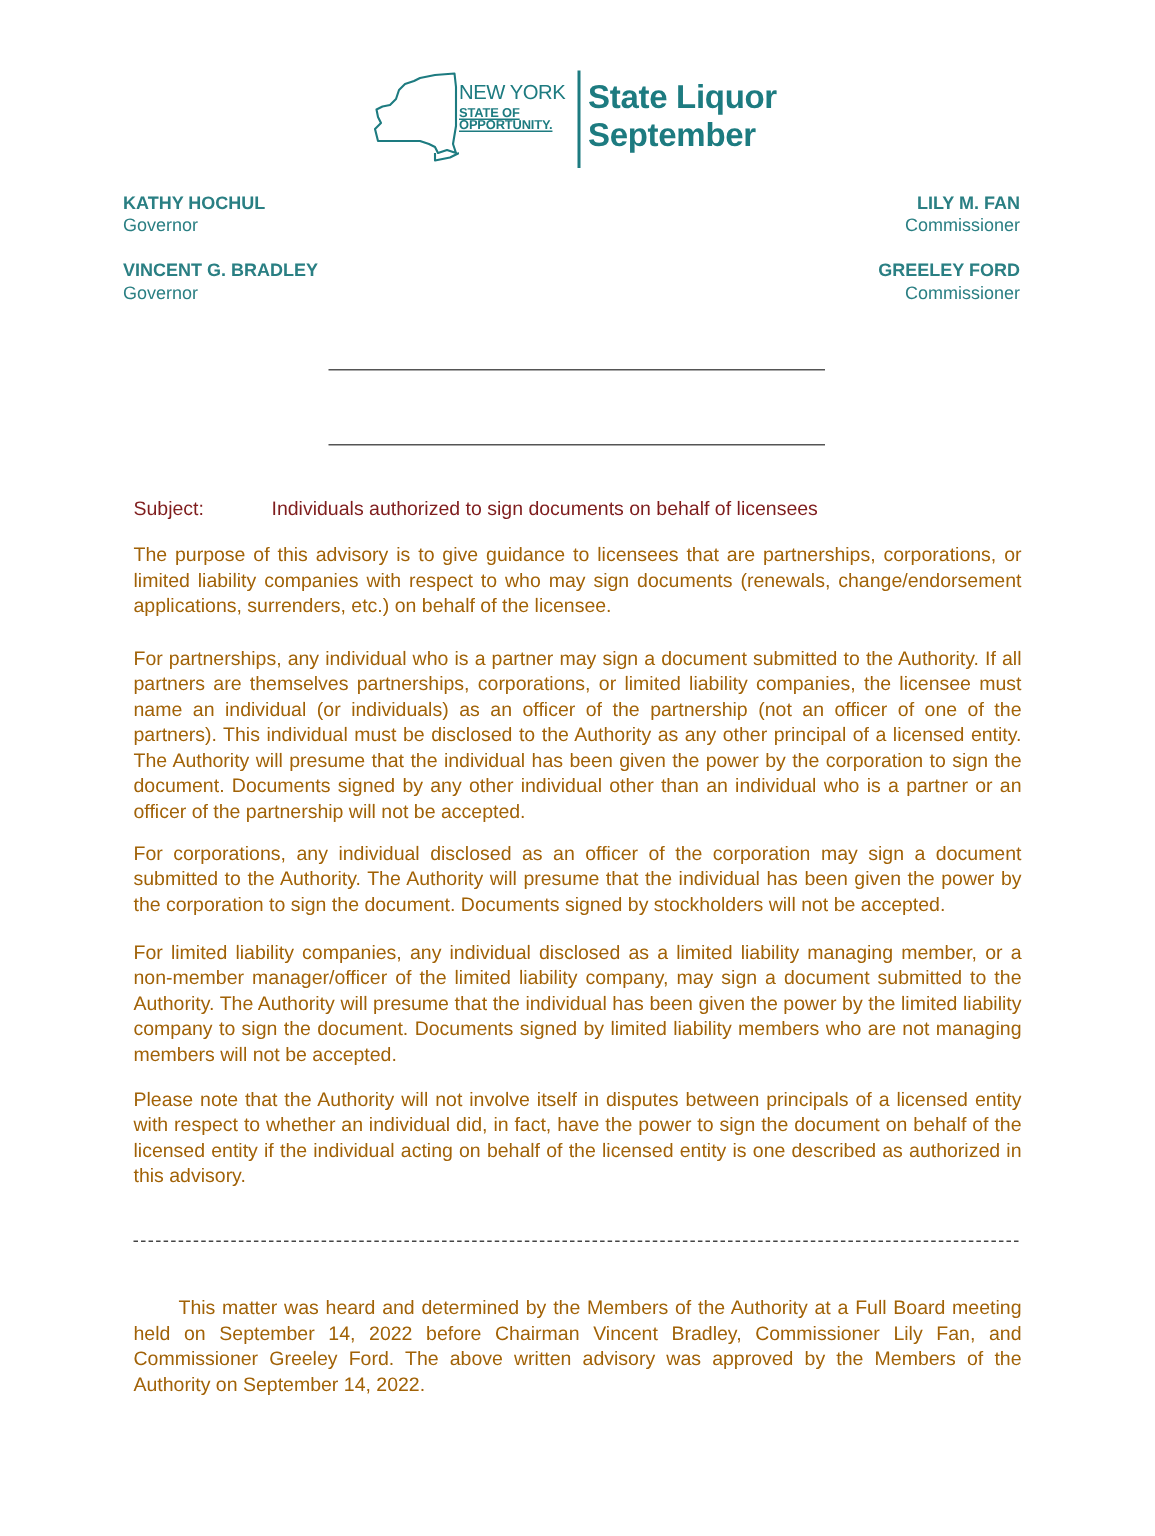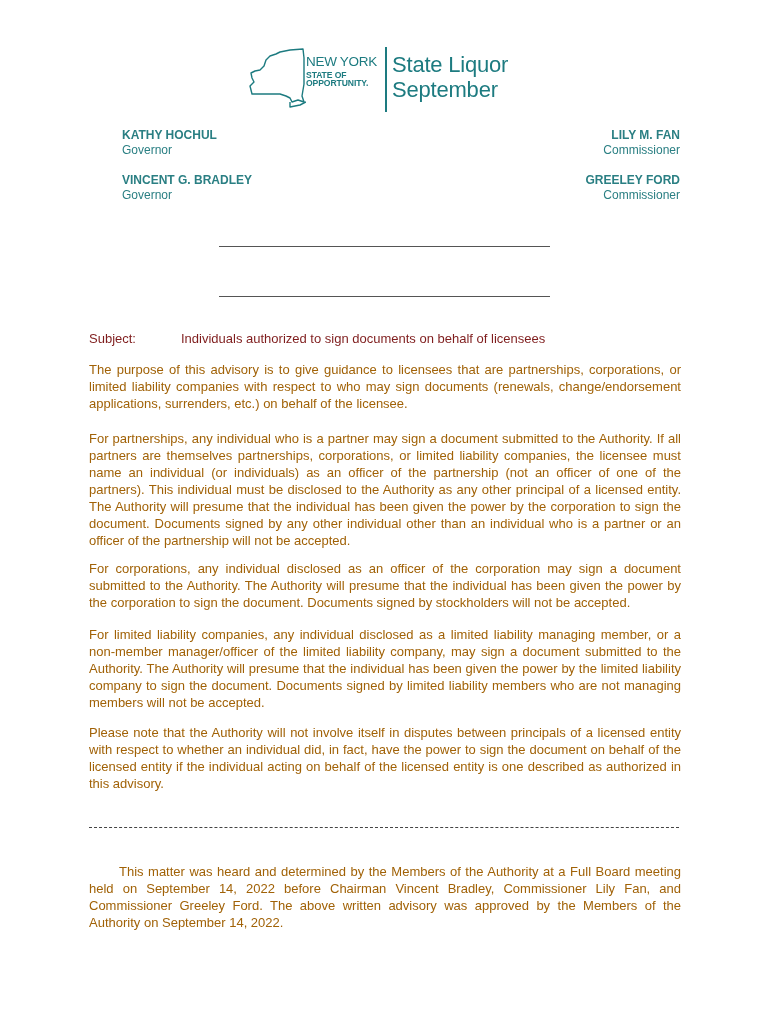--- a/index.html
+++ b/index.html
@@ -5,27 +5,27 @@
   html, body { margin: 0; padding: 0; background: #ffffff; }
   body { width: 770px; height: 1024px; position: relative; overflow: hidden;
          font-family: "Liberation Sans", sans-serif; color: #1a1a1a; }
   .page { position: absolute; left: 0; top: 0; width: 770px; height: 1024px; }
 
   
   .logo { position: absolute; left: 246px; top: 44px; width: 280px; height: 70px; }
   .logo svg { position: absolute; left: 0; top: 0; }
   .ny-text { position: absolute; left: 60px; top: 11px; color: #1d7b80; line-height: 1; }
   .ny-big { font-weight: normal; font-size: 13.5px; letter-spacing: -0.3px; }
-  .ny-small { font-size: 8.6px; font-weight: bold; margin-top: 2px; letter-spacing: -0.1px; }
+  .ny-small { font-size: 8.6px; font-weight: bold; margin-top: 2px; letter-spacing: -0.1px; text-decoration: underline; }
   .logo-divider { position: absolute; left: 139px; top: 3px; width: 1.6px; height: 65px; background: #1d7b80; }
-  .sla-text { position: absolute; left: 146px; top: 8px; color: #1d7b80; font-weight: normal;
+  .sla-text { position: absolute; left: 146px; top: 8px; color: #1d7b80; font-weight: bold;
               font-size: 22px; line-height: 25px; letter-spacing: -0.2px; }
 
   
-  .official { position: absolute; font-size: 12px; line-height: 15px; color: #2a7f83; margin-left: 40px; }
+  .official { position: absolute; font-size: 12px; line-height: 15px; color: #2a7f83; }
   .official .name { font-weight: bold; }
   .official .title { font-weight: normal; }
   .left { left: 82px; text-align: left; }
   .right { right: 90px; text-align: right; }
 
   
   .rule { position: absolute; left: 219px; width: 331px; height: 0; border-top: 1px solid #555; }
   .advisory { position: absolute; left: 0; width: 770px; top: 263px; text-align: center;
               font-size: 13px; color: #222; }
 

